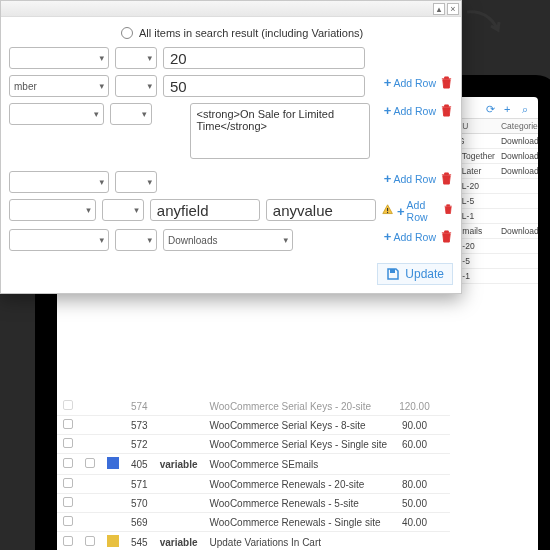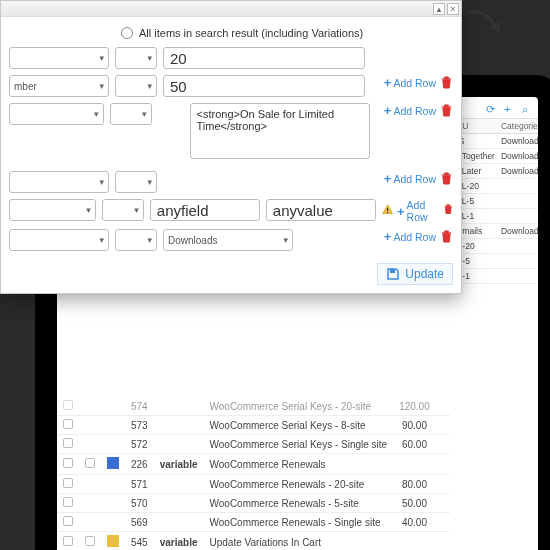--- a/index.html
+++ b/index.html
@@ -161,23 +161,23 @@
     <td class="thumb"></td>
     <td class="id">572</td>
     <td class="type"></td>
     <td class="name">WooCommerce Serial Keys - Single site</td>
     <td class="price">60.00</td>
             </tr>
             <tr>
     <td class="chk"><span></span></td>
     <td class="chk"><span></span></td>
     <td class="thumb"><span class="sq blue"></span></td>
-    <td class="id">226</td>
+    <td class="id">405</td>
     <td class="type">variable</td>
-    <td class="name">WooCommerce Renewals</td>
+    <td class="name">WooCommerce SEmails</td>
     <td class="price"></td>
             </tr>
             <tr>
     <td class="chk"><span></span></td>
     <td class="chk"></td>
     <td class="thumb"></td>
     <td class="id">571</td>
     <td class="type"></td>
     <td class="name">WooCommerce Renewals - 20-site</td>
     <td class="price">80.00</td>

